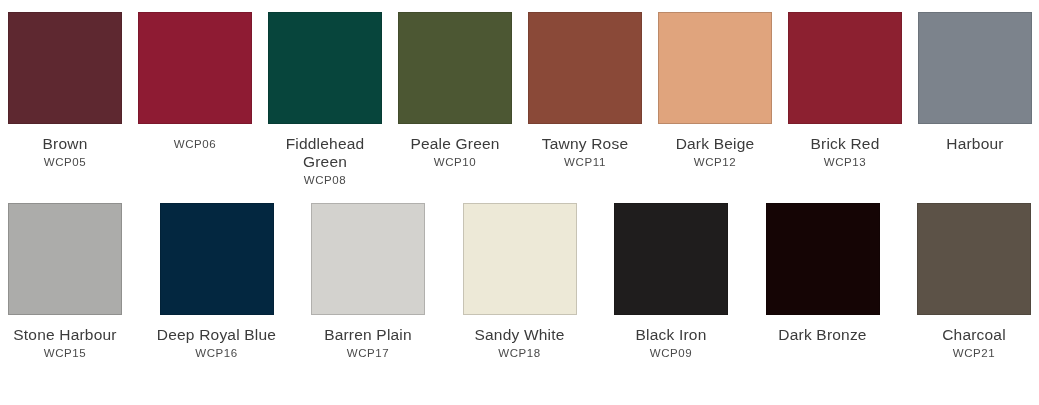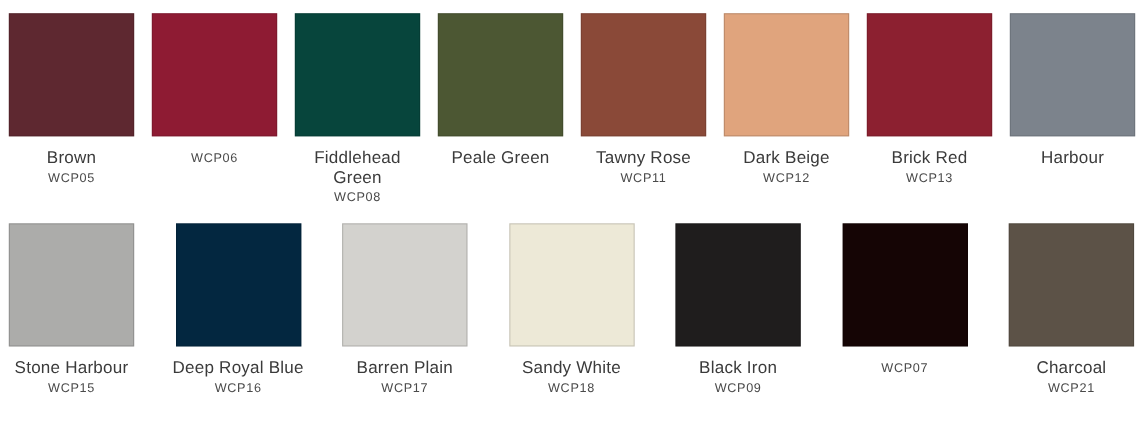--- a/index.html
+++ b/index.html
@@ -92,20 +92,21 @@
       <div class="labels">
         <div class="color-name">Fiddlehead Green</div>
         <div class="color-code">WCP08</div>
       </div>
     </div>
 
     <div class="swatch-cell">
       <div class="chip" style="background-color: rgb(76, 87, 51);"></div>
       <div class="labels">
         <div class="color-name">Peale Green</div>
+        <div class="color-code">WCP10</div>
       </div>
     </div>
 
     <div class="swatch-cell">
       <div class="chip" style="background-color: rgb(138, 73, 56);"></div>
       <div class="labels">
         <div class="color-name">Tawny Rose</div>
         <div class="color-code">WCP11</div>
       </div>
     </div>
@@ -173,21 +174,21 @@
       <div class="chip" style="background-color: rgb(31, 29, 29);"></div>
       <div class="labels">
         <div class="color-name">Black Iron</div>
         <div class="color-code">WCP09</div>
       </div>
     </div>
 
     <div class="swatch-cell">
       <div class="chip" style="background-color: rgb(21, 5, 5);"></div>
       <div class="labels">
-        <div class="color-code">WCP07</div>
+        <div class="color-name">Dark Bronze</div>
       </div>
     </div>
 
     <div class="swatch-cell">
       <div class="chip" style="background-color: rgb(92, 82, 71);"></div>
       <div class="labels">
         <div class="color-name">Charcoal</div>
         <div class="color-code">WCP21</div>
       </div>
     </div>

